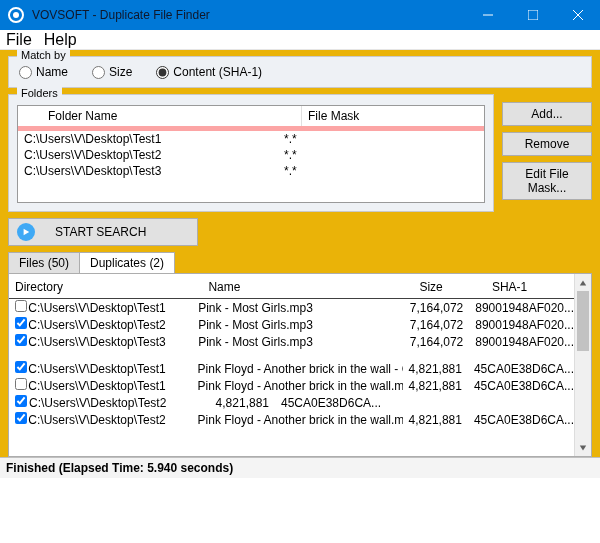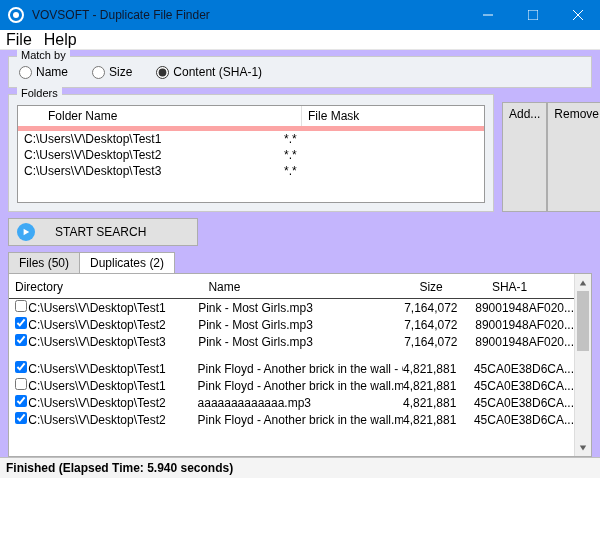--- a/index.html
+++ b/index.html
@@ -6,40 +6,40 @@
 body { font-family: "Segoe UI", Tahoma, sans-serif; font-size: 12px; background: #fff; width: 600px; height: 543px; overflow: hidden; }
 .titlebar { background: #0078d7; color: #0f172a; height: 30px; display: flex; align-items: center; padding-left: 8px; }
 .titlebar .icon { width: 16px; height: 16px; border: 2px solid #fff; border-radius: 50%; margin-right: 8px; position: relative; }
 .titlebar .icon::after { content: ""; position: absolute; width: 6px; height: 6px; background: #fff; border-radius: 50%; top: 3px; left: 3px; }
 .title { flex: 1; font-size: 12px; }
 .winbtns { display: flex; height: 100%; }
 .winbtn { width: 45px; display: flex; align-items: center; justify-content: center; color: #fff; }
 .winbtn svg { width: 10px; height: 10px; stroke: #fff; stroke-width: 1; fill: none; }
 .menubar { height: 20px; display: flex; align-items: center; padding: 0 6px; gap: 12px; border-bottom: 1px solid #e5e5e5; background: #fff; }
 .menubar span { font-size: 16px; text-align: center; }
-.client { padding: 6px 8px 0 8px; background: #c4b5fd; }
+.client { padding: 6px 8px 0 8px; background: #eab308; }
 .groupbox { border: 1px solid #c9c9c9; background: #eef1f5; padding: 8px 10px; margin-bottom: 6px; position: relative; }
 .groupbox > .legend { position: absolute; top: -8px; left: 8px; background: #eef1f5; padding: 0 4px; font-size: 11px; }
 .radios { display: flex; gap: 24px; align-items: center; }
 .radio { display: flex; align-items: center; gap: 4px; font-size: 12px; }
 .radio input { accent-color: #333; }
 .folders-row { display: flex; gap: 8px; }
 .folders-box { flex: 1; border: 1px solid #c9c9c9; background: #eef1f5; padding: 10px 8px 8px 8px; position: relative; }
 .folders-box .legend { position: absolute; top: -8px; left: 8px; background: #eef1f5; padding: 0 4px; font-size: 11px; }
 .folder-table { background: #fff; border: 1px solid #999; width: 100%; height: 98px; }
 .folder-table .hdr { display: flex; border-bottom: 5px solid #fca5a5; padding-left: 24px; }
 .folder-table .hdr div { padding: 3px 6px; font-size: 12px; background: #fff; }
 .folder-table .hdr .c1 { width: 260px; border-right: 1px solid #e0e0e0; }
 .folder-table .hdr .c2 { flex: 1; }
 .folder-table .rows { }
 .folder-table .row { display: flex; }
 .folder-table .row div { padding: 1px 6px; font-size: 12px; }
 .folder-table .row .c1 { width: 260px; }
 .folder-table .row .c2 { flex: 1; }
-.side-btns { display: flex; flex-direction: row; width: 90px; padding-top: 8px; }
+.side-btns { display: flex; flex-direction: column; gap: 6px; width: 90px; padding-top: 8px; }
 .btn { background: #e1e1e1; border: 1px solid #adadad; font-size: 12px; padding: 4px 6px; text-align: center; cursor: default; }
 .search-row { margin: 6px 0; }
 .search-btn { display: flex; align-items: center; gap: 20px; background: #e1e1e1; border: 1px solid #adadad; width: 190px; padding: 4px 8px; }
 .search-btn .go { width: 18px; height: 18px; border-radius: 50%; background: #3fa9f5; display: flex; align-items: center; justify-content: center; }
 .search-btn .go svg { width: 8px; height: 8px; fill: #fff; }
 .tabs { display: flex; }
 .tab { border: 1px solid #adadad; border-bottom: none; padding: 3px 10px; font-size: 12px; background: #e1e1e1; margin-right: -1px; }
 .tab.active { background: #fff; position: relative; z-index: 2; }
 .results { border: 1px solid #adadad; background: #fff; height: 184px; display: flex; }
 .results-inner { flex: 1; overflow: hidden; }
@@ -48,21 +48,21 @@
 .col-dir { width: 198px; }
 .col-name { width: 216px; }
 .col-size { width: 74px; text-align: left; }
 .col-sha { width: 90px; }
 .res-body { }
 .res-row { display: flex; align-items: center; padding: 1px 0; }
 .res-row .chk { width: 20px; padding-left: 6px; }
 .res-row .chk input { width: 12px; height: 12px; }
 .res-row .d { width: 178px; font-size: 12px; }
 .res-row .n { width: 216px; font-size: 12px; white-space: nowrap; overflow: hidden; }
-.res-row .s { width: 74px; font-size: 12px; padding-right: 12px; }
+.res-row .s { width: 74px; font-size: 12px; text-align: right; padding-right: 12px; }
 .res-row .h { font-size: 12px; }
 .group-sep { height: 10px; }
 .scrollbar { width: 17px; background: #f0f0f0; border-left: 1px solid #ddd; display: flex; flex-direction: column; }
 .sb-btn { height: 17px; display: flex; align-items: center; justify-content: center; }
 .sb-btn svg { width: 8px; height: 8px; fill: #606060; }
 .sb-track { flex: 1; position: relative; }
 .sb-thumb { position: absolute; top: 0; left: 2px; right: 2px; height: 60px; background: #c2c2c2; }
 .recycle-row { margin: 6px 0; }
 .recycle-btn { width: 400px; padding: 6px; background: #e1e1e1; border: 1px solid #adadad; text-align: center; font-size: 12px; }
 .status { border-top: 1px solid #c0c0c0; padding: 3px 6px; font-size: 12px; font-weight: bold; background: #f4f4f4; }
@@ -206,21 +206,20 @@
           <div class="res-row">
             <div class="chk"><input type="checkbox" style=""></div>
             <div class="d">C:\Users\V\Desktop\Test1</div>
             <div class="n">Pink Floyd - Another brick in the wall.mp3</div>
             <div class="s">4,821,881</div>
             <div class="h">45CA0E38D6CA...</div>
           </div>
           <div class="res-row">
             <div class="chk"><input type="checkbox" checked="" style=""></div>
             <div class="d">C:\Users\V\Desktop\Test2</div>
-            <div class="n">aaaaaaaaaaaaa.mp3</div>
             <div class="s">4,821,881</div>
             <div class="h">45CA0E38D6CA...</div>
           </div>
           <div class="res-row">
             <div class="chk"><input type="checkbox" checked="" style=""></div>
             <div class="d">C:\Users\V\Desktop\Test2</div>
             <div class="n">Pink Floyd - Another brick in the wall.mp3</div>
             <div class="s">4,821,881</div>
             <div class="h">45CA0E38D6CA...</div>
           </div>

